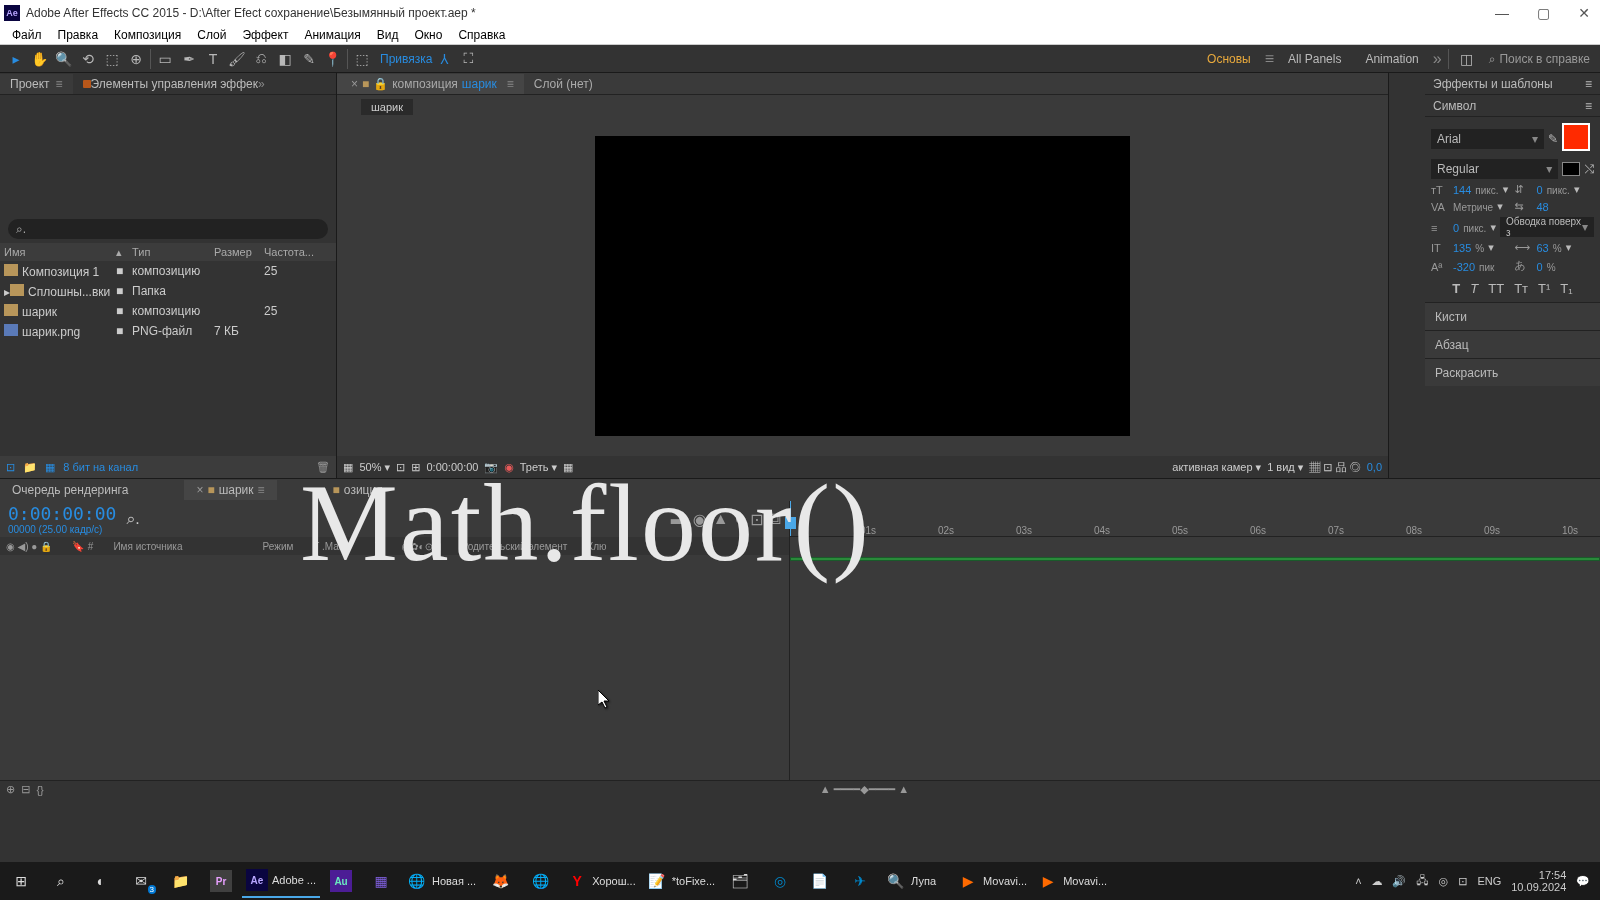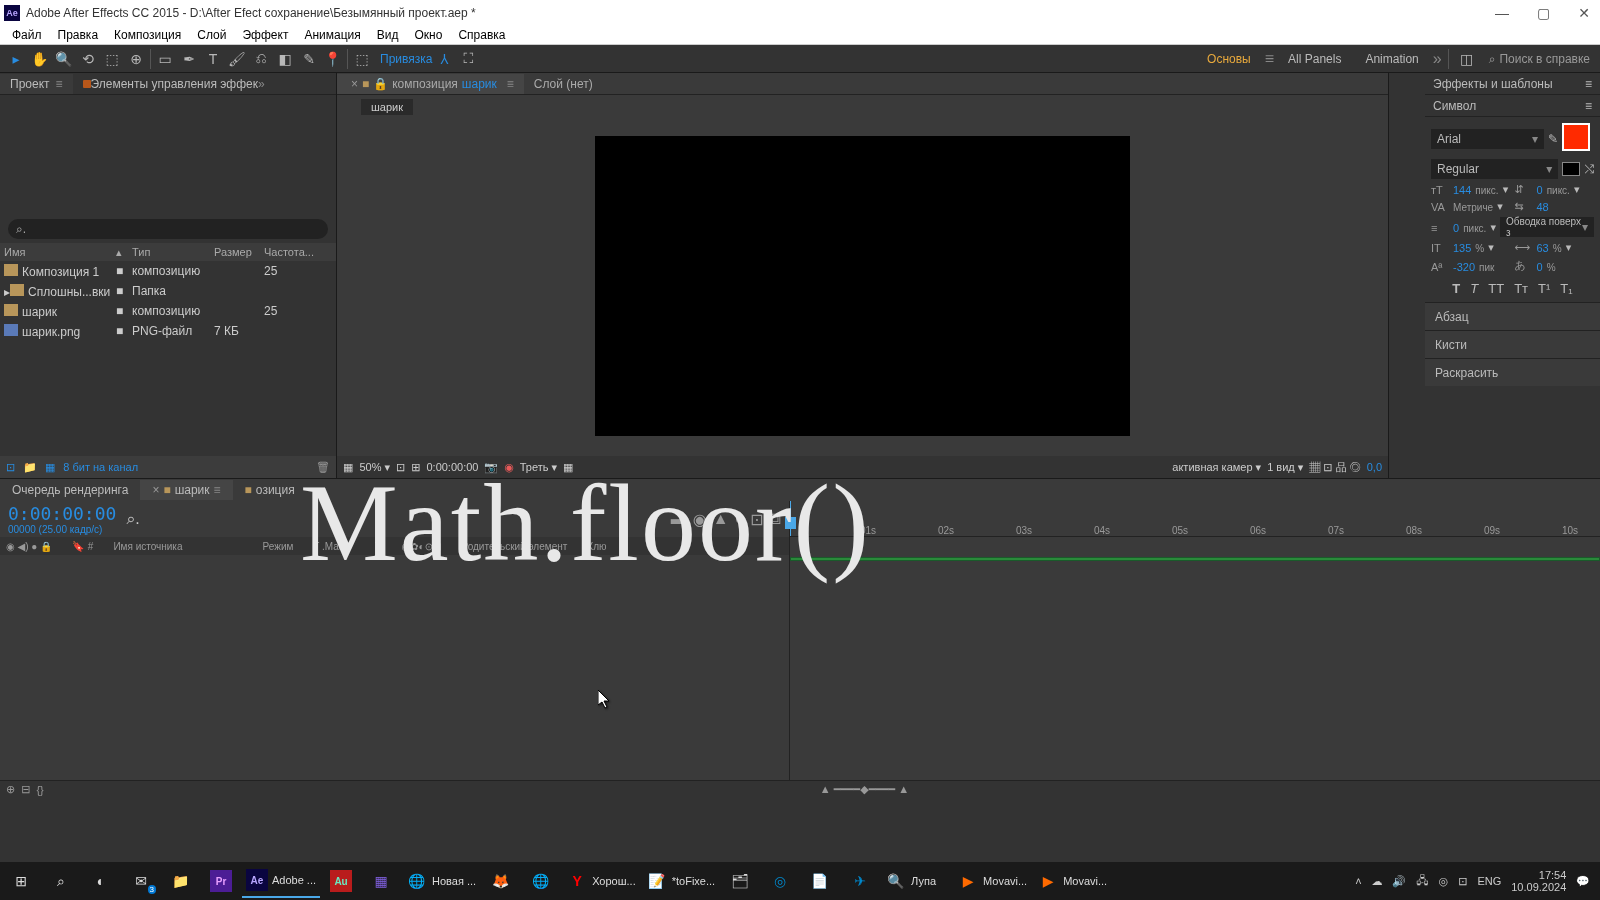--- a/index.html
+++ b/index.html
@@ -63,21 +63,21 @@
 .color-swatch::after{content:'';position:absolute;right:-8px;bottom:-8px;width:28px;height:28px;background:#fff;z-index:-1;border:1px solid #888;}
 .char-grid { display:grid; grid-template-columns:1fr 1fr; gap:4px;}
 .char-cell { display:flex; align-items:flex-end; gap:4px; font-size:11px;}
 .char-cell .ico { width:18px; color:#999;}
 .char-cell .val { color:#288ce0;}
 .char-cell .unit { color:#999; font-size:10px;}
 .txt-btns { display:flex; gap:10px; justify-content:center; margin-top:8px;}
 .txt-btns span { color:#bbb; font-size:13px; cursor:pointer;}
 .accordion { height:28px; background:#3a3a3a; border-top:1px solid #222; display:flex; align-items:center; padding:0 10px; cursor:pointer;}
 .timeline-area { height:320px; background:#3a3a3a; border-top:1px solid #1a1a1a; display:flex; flex-direction:column;}
-.tl-tabs { height:22px; display:flex; align-items:center; font-size:12px; color:#bbb;}
+.tl-tabs { height:22px; display:flex; align-items:center; font-size:12px; color:#bbb;gap:44px;}
 .tl-tab { padding:3px 12px; cursor:pointer; display:flex; align-items:center; gap:4px;}
 .tl-tab.active { background:#454545;}
 .tl-body { flex:1; display:flex;}
 .tl-left { width:790px; background:#3a3a3a; border-right:1px solid #222;}
 .tl-time-row { height:36px; display:flex; align-items:center; padding:0 8px; gap:10px;}
 .tc-big { color:#288ce0; font-size:18px; font-family:monospace;}
 .tc-sub { color:#288ce0; font-size:10px;}
 .tl-col-header { height:18px; background:#333; display:flex; align-items:center; font-size:10px; color:#999; padding:0 6px; gap:20px;}
 .tl-right { flex:1; background:#3a3a3a; position:relative;}
 .tl-ruler { height:36px; border-bottom:1px solid #222; position:relative; display:flex; align-items:flex-end;}
@@ -340,22 +340,22 @@
       </div>
       <div class="txt-btns">
         <span><b>T</b></span>
         <span><i>T</i></span>
         <span>TT</span>
         <span>Tᴛ</span>
         <span>T¹</span>
         <span>T₁</span>
       </div>
     </div>
+    <div class="accordion">Кисти</div>
     <div class="accordion">Абзац</div>
-    <div class="accordion">Кисти</div>
     <div class="accordion">Раскрасить</div>
   </div>
 </div>
 
 <div class="timeline-area">
   <div class="tl-tabs">
     <div class="tl-tab">
         <span>Очередь рендеринга</span>
       </div>
     <div class="tl-tab active">
@@ -441,28 +441,28 @@
   <div class="tb-item">
       <span class="tb-icon">◐</span>
     </div>
   <div class="tb-item">
       <span class="tb-icon" style="position:relative;">✉<span style="position:absolute;bottom:-2px;right:-4px;background:#0078d4;color:#fff;font-size:8px;padding:0 2px;border-radius:6px;">3</span></span>
     </div>
   <div class="tb-item">
       <span class="tb-icon">📁</span>
     </div>
   <div class="tb-item">
-      <span class="tb-icon" style="background:#4c1d95;color:#e8a0ff;font-size:10px;font-weight:bold;">Pr</span>
+      <span class="tb-icon" style="background:#404040;color:#e8a0ff;font-size:10px;font-weight:bold;">Pr</span>
     </div>
   <div class="tb-item wide active">
       <span class="tb-icon" style="background:#0a0540;color:#b8a6ff;font-size:10px;font-weight:bold;">Ae</span>
       <span>Adobe ...</span>
     </div>
   <div class="tb-item">
-      <span class="tb-icon" style="background:#b91c1c;color:#6ae8c0;font-size:10px;font-weight:bold;">Au</span>
+      <span class="tb-icon" style="background:#4c1d95;color:#6ae8c0;font-size:10px;font-weight:bold;">Au</span>
     </div>
   <div class="tb-item">
       <span class="tb-icon" style="color:#8060e0;">▦</span>
     </div>
   <div class="tb-item wide">
       <span class="tb-icon">🌐</span>
       <span>Новая ...</span>
     </div>
   <div class="tb-item">
       <span class="tb-icon" style="color:#ff7a00;">🦊</span>

